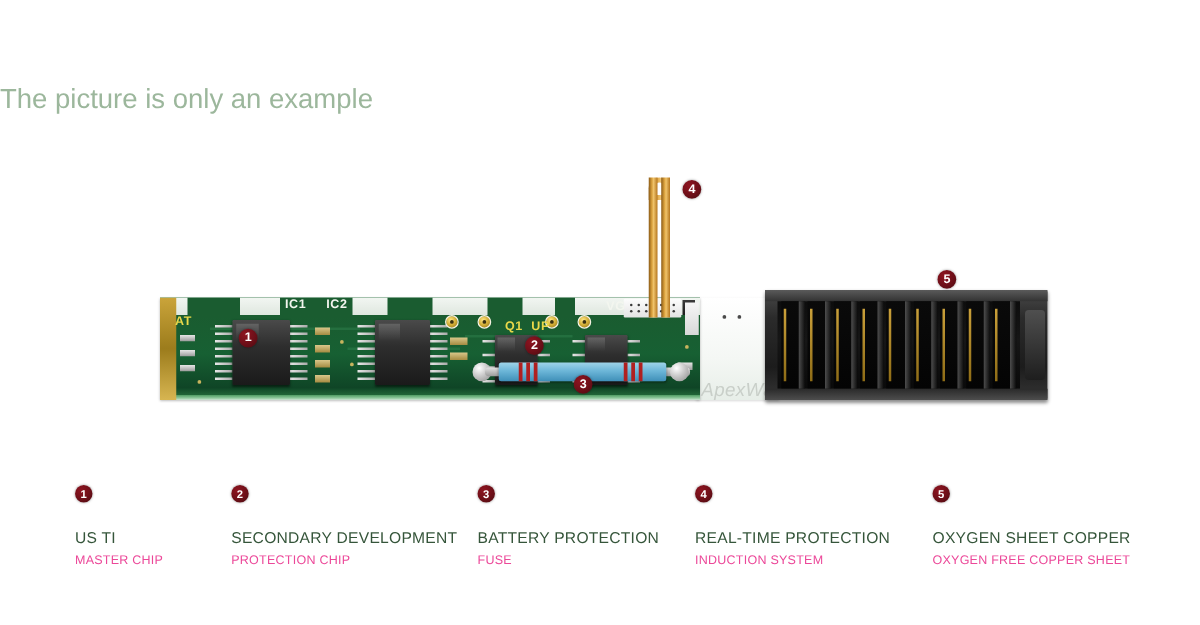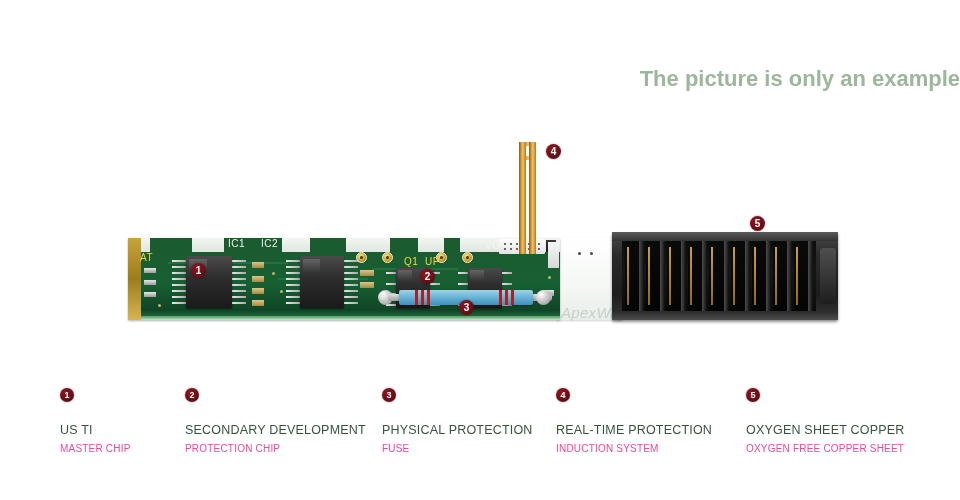--- a/index.html
+++ b/index.html
@@ -31,23 +31,23 @@
     font-weight: 400;
     letter-spacing: 0.2px;
     color: #1d6b1d;
     white-space: nowrap;
   }
   .subtitle {
     position: absolute;
     left: 0;
     top: 66px;
     width: 960px;
-    text-align: right;
+    text-align: left;
     font-size: 22px;
-    font-weight: 700;
+    font-weight: 400;
     color: #9cb79c;
     white-space: nowrap;
   }
   .section-label {
     position: absolute;
     left: 128px;
     top: 205px;
     font-size: 15px;
     color: #2f6b35;
     letter-spacing: 0.3px;
@@ -154,21 +154,21 @@
     position: absolute;
     top: 0;
     height: 14px;
     background: #1a5c30;
   }
 
   .silk {
     position: absolute;
     font-family: "Liberation Sans", sans-serif;
     font-size: 10px;
-    font-weight: 400;
+    font-weight: 700;
     color: #f3f6ef;
     letter-spacing: 0.5px;
     z-index: 14;
     white-space: nowrap;
   }
   .silk.yellow { color: #e9d84a; }
 
   
   .chip {
     position: absolute;
@@ -660,21 +660,21 @@
   </div>
 
   <div class="legend-item" style="left:185px;">
     <div class="badge sm lbadge">2</div>
     <div class="l1">SECONDARY DEVELOPMENT</div>
     <div class="l2">PROTECTION CHIP</div>
   </div>
 
   <div class="legend-item" style="left:382px;">
     <div class="badge sm lbadge">3</div>
-    <div class="l1">PHYSICAL PROTECTION</div>
+    <div class="l1">BATTERY PROTECTION</div>
     <div class="l2">FUSE</div>
   </div>
 
   <div class="legend-item" style="left:556px;">
     <div class="badge sm lbadge">4</div>
     <div class="l1">REAL-TIME PROTECTION</div>
     <div class="l2">INDUCTION SYSTEM</div>
   </div>
 
   <div class="legend-item" style="left:746px;">

